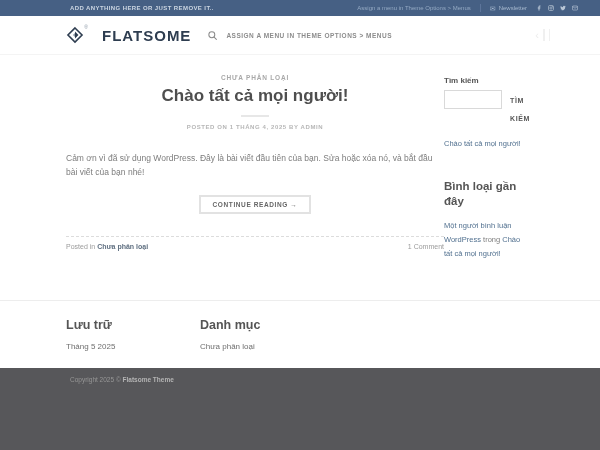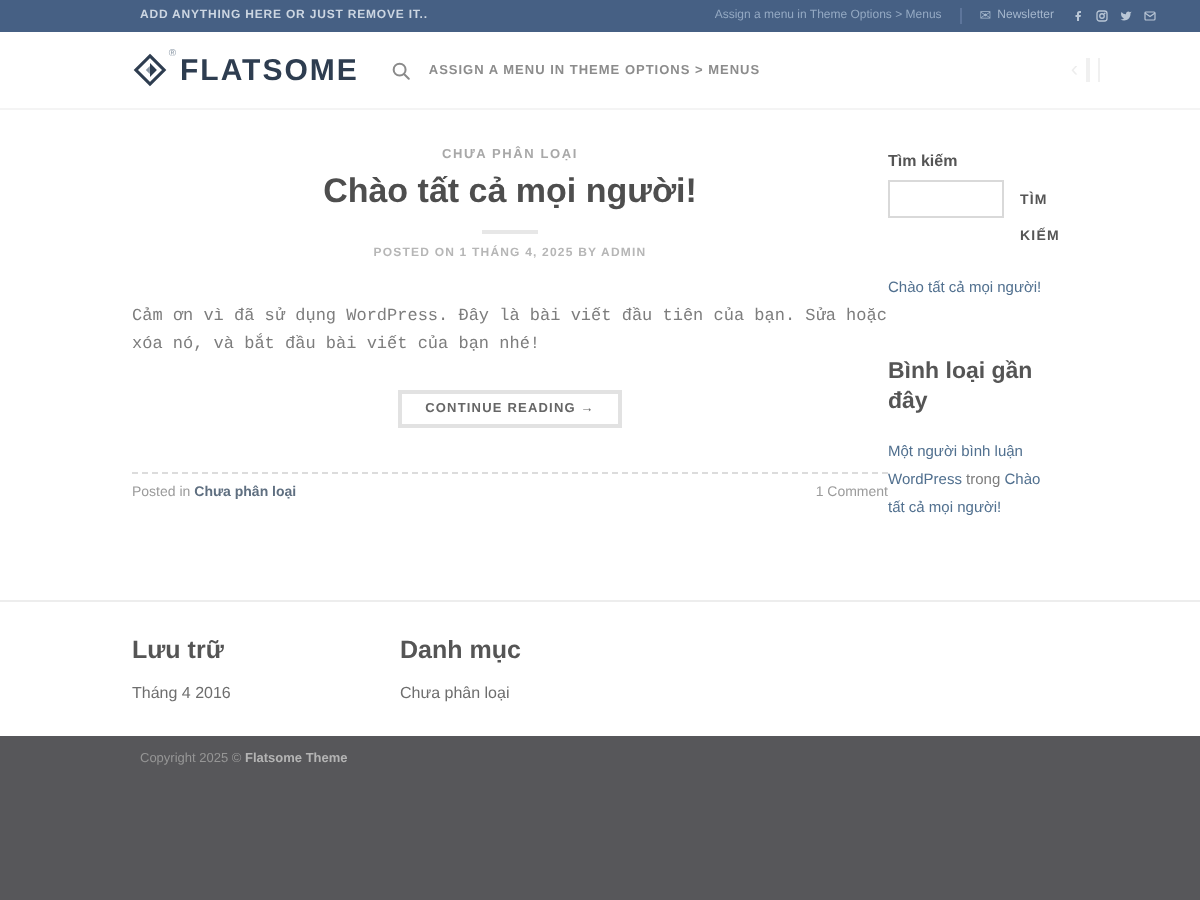--- a/index.html
+++ b/index.html
@@ -30,21 +30,21 @@
   .newsletter .env { font-size:7px; line-height:1; }
   .social { display:flex; align-items:center; gap:6px; }
   .social svg { display:block; }
 
   
   .header {
     position:absolute; top:16px; left:0; right:0; height:39px;
     background:#fff; border-bottom:1px solid #f4f4f4;
     display:flex; align-items:center; padding-left:66px;
   }
-  .logo { display:flex; align-items:center; gap:6px; cursor:pointer;text-align:center; }
+  .logo { display:flex; align-items:center; gap:18px; cursor:pointer;text-align:center; }
   .logo-mark { position:relative; width:18px; height:18px; }
   .logo-reg {
     position:absolute; top:-2px; right:-4px; font-size:5px; color:#8a97a5;
   }
   .logo-text {
     font-size:15px; font-weight:bold; letter-spacing:1px; color:#2e3d50;
   }
   .header-search { margin-left:16px; display:flex; align-items:center; }
   .header-menu-hint {
     margin-left:8px; font-size:6.5px; font-weight:bold; letter-spacing:.5px;
@@ -72,21 +72,20 @@
     margin-top:5px; font-size:17px; font-weight:bold; color:#4e4e4e;
   }
   .title-divider { width:28px; height:2px; background:#e7e7e7; margin:9px auto 7px; }
   .post-meta {
     font-size:6px; font-weight:bold; letter-spacing:.6px;
     color:#b6b6b6; text-transform:uppercase;
   }
   .post-excerpt {
     margin-top:21px; font-size:8.5px; line-height:1.7; color:#7d7d7d;
     text-align:left;
-    font-family:Liberation Mono, monospace;
   }
   .continue-wrap { text-align:center; margin-top:13px; }
   .continue-btn {
     display:inline-block; background:#fff; border:2px solid #e2e2e2;
     padding:4px 12px; font-size:6.5px; font-weight:bold; letter-spacing:.6px;
     color:#666; text-transform:uppercase; cursor:pointer;
     font-family:"Liberation Sans", sans-serif;
   }
   .posted-row {
     margin-top:22px; border-top:1px dashed #dcdcdc; padding-top:6px;
@@ -244,21 +243,21 @@
       <div class="comment-item">
         <span class="lnk">Một người bình luận WordPress</span><span> trong </span><span class="lnk">Chào tất cả mọi người!</span>
       </div>
     </div>
 
   </div>
 
   <div class="footer-widgets">
     <div class="fw-col1">
       <div class="fw-title">Lưu trữ</div>
-      <a class="fw-link">Tháng 4 2016</a>
+      <a class="fw-link">Tháng 5 2025</a>
     </div>
     <div>
       <div class="fw-title">Danh mục</div>
       <a class="fw-link">Chưa phân loại</a>
     </div>
   </div>
 
   <div class="footer-bar">
     <div class="copyright">
       <span>Copyright 2025 © </span><b>Flatsome Theme</b>

